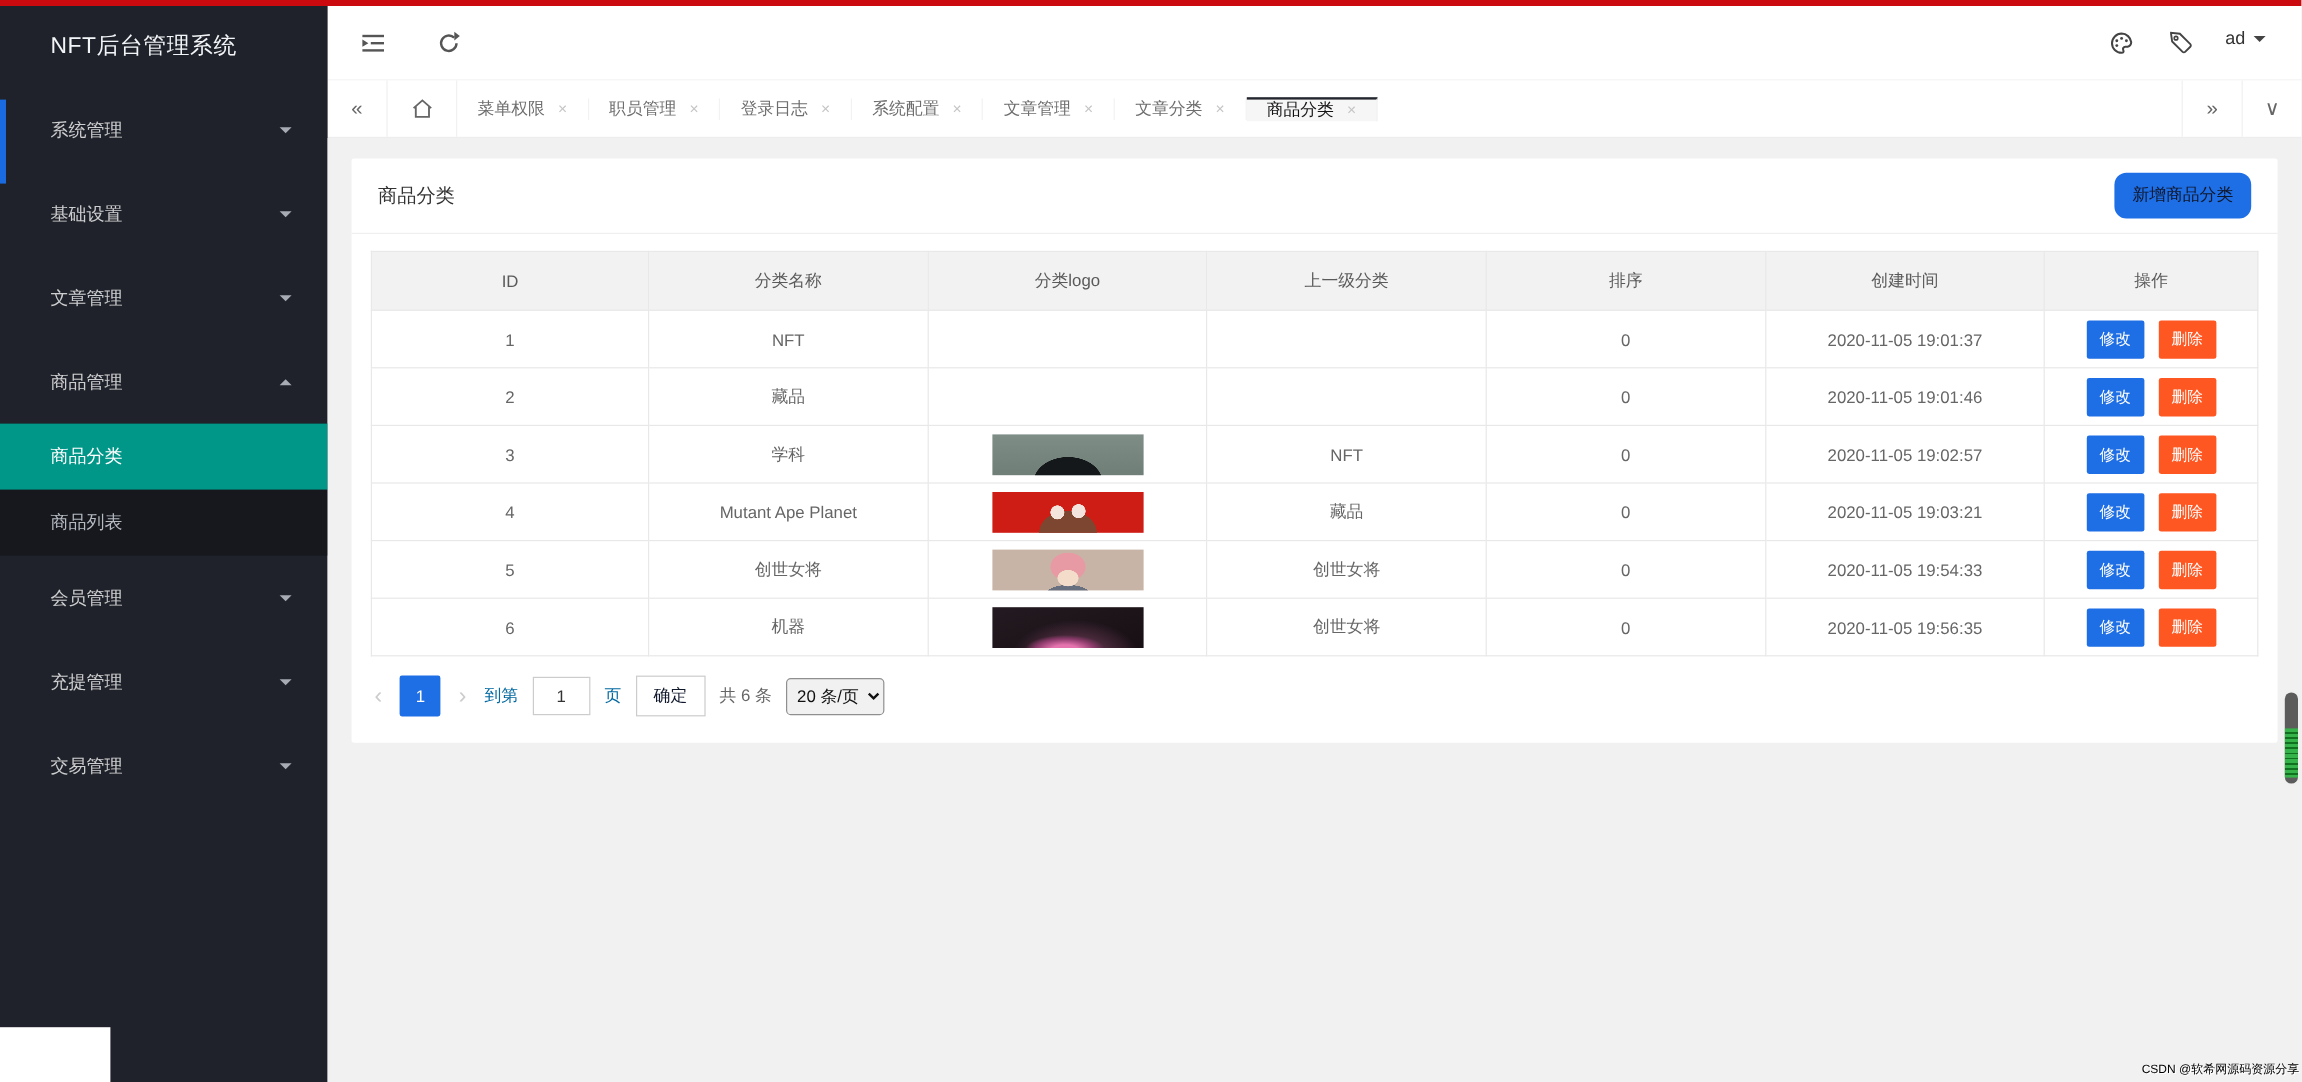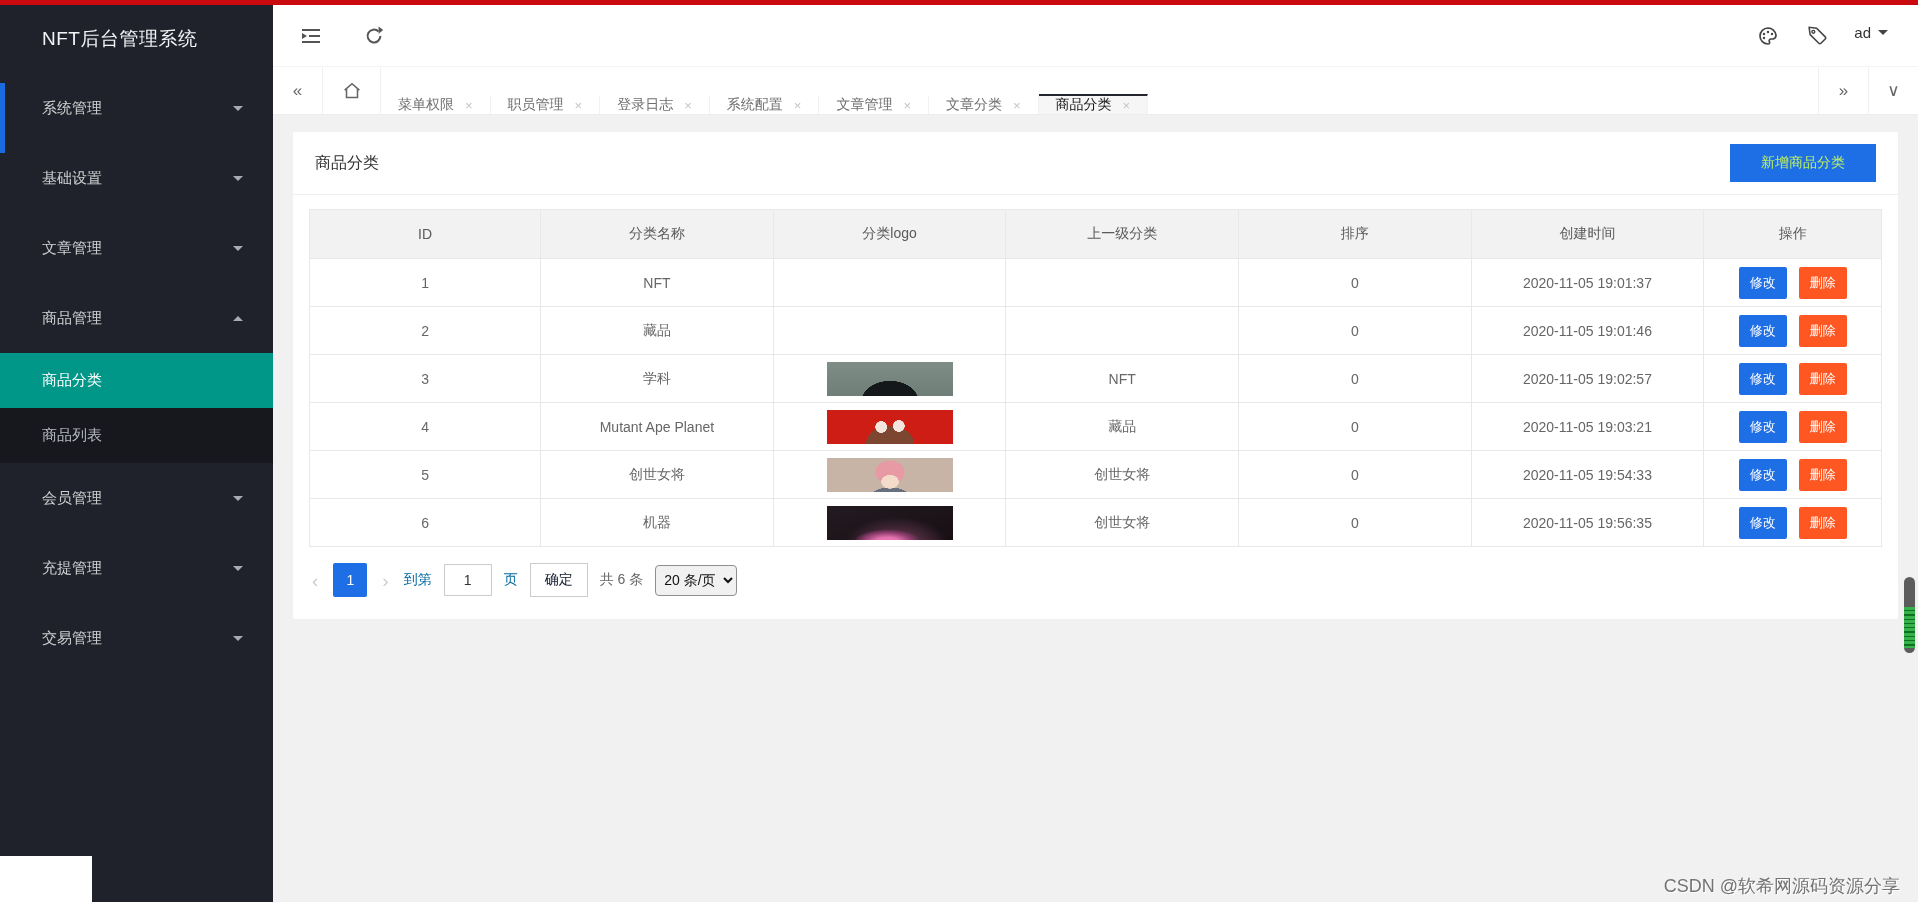--- a/index.html
+++ b/index.html
@@ -31,35 +31,35 @@
   .user-chip { display:flex; align-items:center; gap:7px; font-size:15px; color:#333; cursor:pointer; }
   .user-caret { width:0; height:0; border:5px solid transparent; border-top-color:#444; margin-top:5px; }
 
   
   .tabbar { height:48px; background:#fff; display:flex; align-items:stretch; border-bottom:1px solid #ededed; }
   .tctrl { width:50px; display:flex; align-items:center; justify-content:center;
     color:#666; font-size:17px; cursor:pointer; border-right:1px solid #f1f1f1; }
   .tctrl.bleft { border-right:none; border-left:1px solid #f1f1f1; }
   .home-tab { width:58px; display:flex; align-items:center; justify-content:center;
     border-right:1px solid #f1f1f1; cursor:pointer; }
-  #tabs { display:flex; align-items:flex-end; }
+  #tabs { display:flex; align-items:center; }
   .tab { display:flex; align-items:center; gap:11px; padding:0 17px; font-size:14px;
     color:#6e6e6e; border-right:1px solid #f2f2f2; cursor:pointer; position:relative; }
   .tab .close { color:#c4c4c4; font-size:13px; }
   .tab.active { background:#f6f6f6; color:#141414; border-top:2px solid #23262e; }
   .tab-spacer { flex:1; }
 
   
   .content { flex:1; background:#f1f1f1; position:relative; padding:17px 20px; }
   .card { background:#fff; border-radius:2px; }
   .card-head { height:63px; display:flex; align-items:center; justify-content:space-between;
     padding:0 22px; border-bottom:1px solid #efefef; }
   .page-title { font-size:16px; color:#333; }
-  .add-btn { background:#1e6ee5; color:#bef264; border:none; border-radius:0;
-    font-size:14px; padding:10px 31px; cursor:pointer; font-family:inherit; }
+  .add-btn { background:#1e6ee5; color:#0f172a; border:none; border-radius:10px;
+    font-size:14px; padding:10px 15px; cursor:pointer; font-family:inherit; }
   .card-body { padding:14px 16px 22px; }
 
   table { width:100%; border-collapse:collapse; table-layout:fixed; }
   th { background:#f2f2f2; height:49px; font-weight:normal; color:#5a5a5a; font-size:14px;
     border:1px solid #e8e8e8; text-align:center; }
   td { height:48px; text-align:center; color:#666; font-size:14px; border:1px solid #e8e8e8; }
   .logo-img { width:126px; height:34px; margin:0 auto; }
   .logo-grey-green { background:
       radial-gradient(ellipse 46px 34px at 50% 118%, #15181a 62%, transparent 63%),
       linear-gradient(180deg,#7e8d86,#6f7f78); }
@@ -90,22 +90,22 @@
   .pg-cur { width:34px; height:34px; background:#1e6ee5; color:#fff; display:flex;
     align-items:center; justify-content:center; border-radius:2px; cursor:pointer; }
   .pg-label { color:#0369a1; }
   .pg-input { width:48px; height:32px; border:1px solid #ccc; text-align:center;
     font-size:14px; color:#333; font-family:inherit; }
   .pg-btn { height:34px; padding:0 14px; background:#fff; border:1px solid #ccc;
     color:#0f172a; font-size:14px; cursor:pointer; font-family:inherit; }
   .pg-select { height:31px; font-size:14px; font-family:inherit; color:#111;
     background:#f1f1f1; border:1px solid #8f8f8f; border-radius:4px; padding:0 4px; }
 
-  .watermark { position:absolute; right:18px; bottom:6px; font-size:18px;
-    color:#737373; text-shadow:1px 1px 0 #fff; }
+  .watermark { position:absolute; right:2px; bottom:6px; font-size:10px;
+    color:#000000; text-shadow:1px 1px 0 #fff; }
 
   
   .blue-strip { position:absolute; left:0; top:83px; width:5px; height:70px; background:#1a6be0; z-index:9; }
   .white-box { position:absolute; left:0; bottom:0; width:92px; height:46px; background:#fff; z-index:9; }
   .scroll-ind { position:absolute; right:3px; top:577px; width:11px; height:76px;
     border-radius:6px; overflow:hidden; background:#5c5c5c; box-shadow:0 0 0 2px #f0f0f0; z-index:9; }
   .si-stripes { position:absolute; top:30px; bottom:5px; left:0; right:0;
     background:repeating-linear-gradient(180deg,#35b24a 0 3px,#0f7020 3px 4.3px); }
 
   svg { display:block; }

